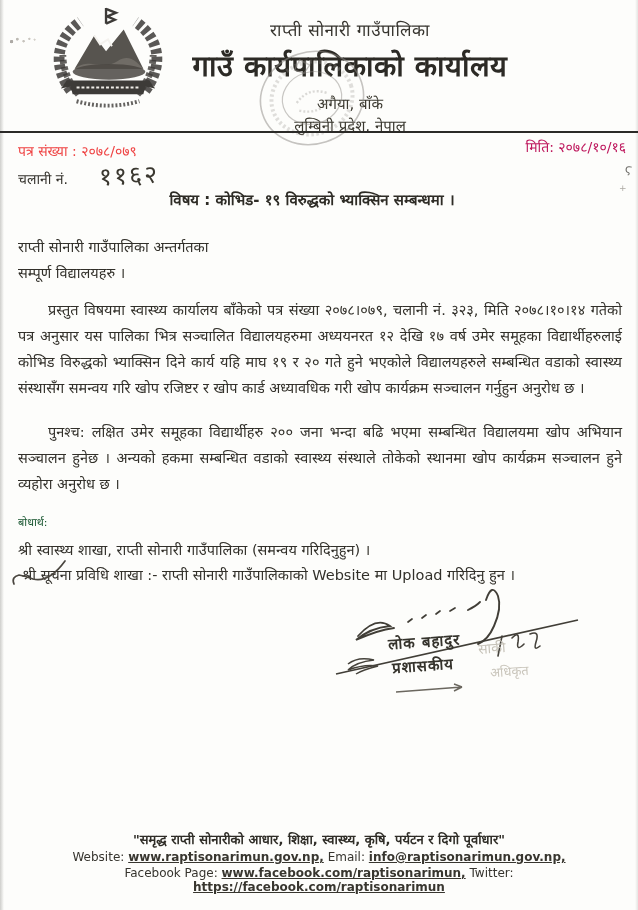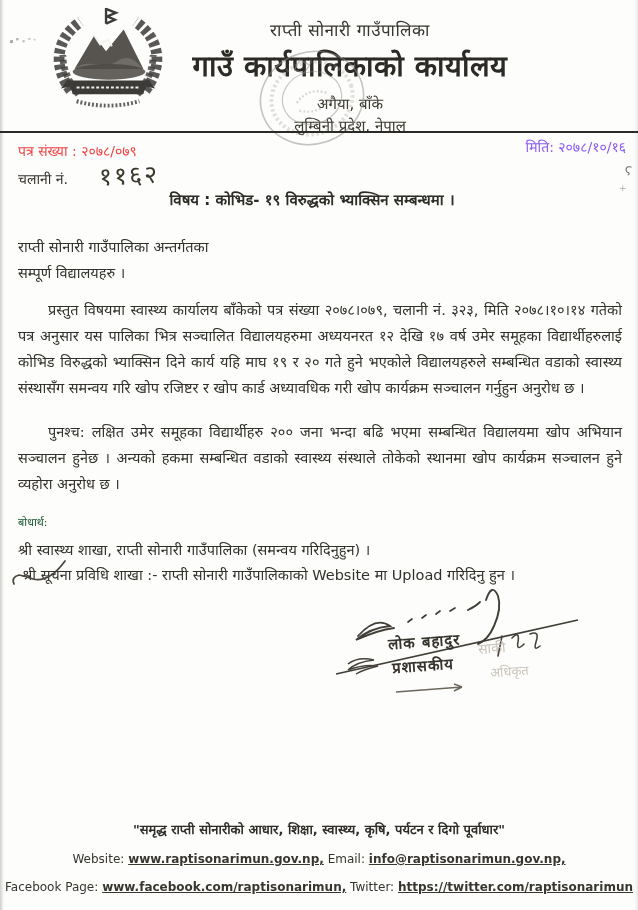--- a/index.html
+++ b/index.html
@@ -41,21 +41,21 @@
   .hdr-office{font-size:29px;font-weight:bold;color:#2c2a25;margin-top:4px;letter-spacing:.5px;}
   .hdr-addr{font-size:15px;color:#3a382f;margin-top:9px;}
   .hdr-prov{font-size:15px;color:#3a382f;margin-top:2px;}
   .stamp{position:absolute;left:252px;top:48px;width:120px;height:100px;opacity:.5;
     transform:rotate(-18deg);}
   .hr-header{position:absolute;left:0;top:131px;width:638px;height:0;
     border-top:2px solid #2b2a27;}
 
   
   .ref-no{position:absolute;left:18px;top:141px;font-size:14px;color:#ef4444;}
-  .date{position:absolute;right:12px;top:137px;font-size:14px;color:#8b5cf6;}
+  .date{position:absolute;right:12px;top:137px;font-size:14px;color:#be185d;}
   .chalani-label{position:absolute;left:18px;top:169px;font-size:14px;color:#34322c;}
   .chalani-value{position:absolute;left:99px;top:157px;font-size:25px;color:#3a372f;
     transform:rotate(-3deg);letter-spacing:2px;}
   .subject{position:absolute;left:0;top:189px;width:560px;text-align:center;
     font-size:15px;font-weight:bold;color:#2e2c26;padding-left:32px;}
 
   
   .addressee{position:absolute;left:18px;top:234px;font-size:14.5px;line-height:26px;color:#32302a;}
   .para{position:absolute;left:18px;width:604px;font-size:14.5px;line-height:26px;
     text-align:justify;color:#32302a;}
@@ -76,21 +76,21 @@
   .sig-name-faint{position:absolute;left:148px;top:60px;font-size:14px;color:#c6c2b8;
     transform:rotate(-4deg);}
   .sig-title{position:absolute;left:62px;top:77px;font-size:15px;font-weight:600;
     color:#35332c;transform:rotate(-4deg);letter-spacing:1px;}
   .sig-title-faint{position:absolute;left:160px;top:84px;font-size:13px;color:#c9c5bb;
     transform:rotate(-4deg);}
 
   
   .footer{position:absolute;left:0;bottom:16px;width:638px;text-align:center;}
   .footer-slogan{font-size:13px;font-weight:600;color:#2f2d27;}
-  .footer-line{font-size:12px;color:#36342e;margin-top:14px;}
+  .footer-line{font-size:12px;color:#36342e;margin-top:2px;}
   .footer-link{text-decoration:underline;color:#38362f;font-weight:600;}
 </style>
 </head>
 <body>
 
 <div class="page">
 
   <div class="scan-edge-left"></div>
   <div class="scan-edge-right"></div>
   <div class="smudge-topleft"></div>
@@ -195,17 +195,17 @@
     <div class="footer-line">
       <span>Website:</span>
       <span class="footer-link">www.raptisonarimun.gov.np,</span>
       <span>Email:</span>
       <span class="footer-link">info@raptisonarimun.gov.np,</span>
     </div>
     <div class="footer-line">
       <span>Facebook Page:</span>
       <span class="footer-link">www.facebook.com/raptisonarimun,</span>
       <span>Twitter:</span>
-      <span class="footer-link">https://twitter.com/raptisonarimun</span>
+      <span class="footer-link">https://facebook.com/raptisonarimun</span>
     </div>
   </div>
 
 </div>
 
 </body></html>

